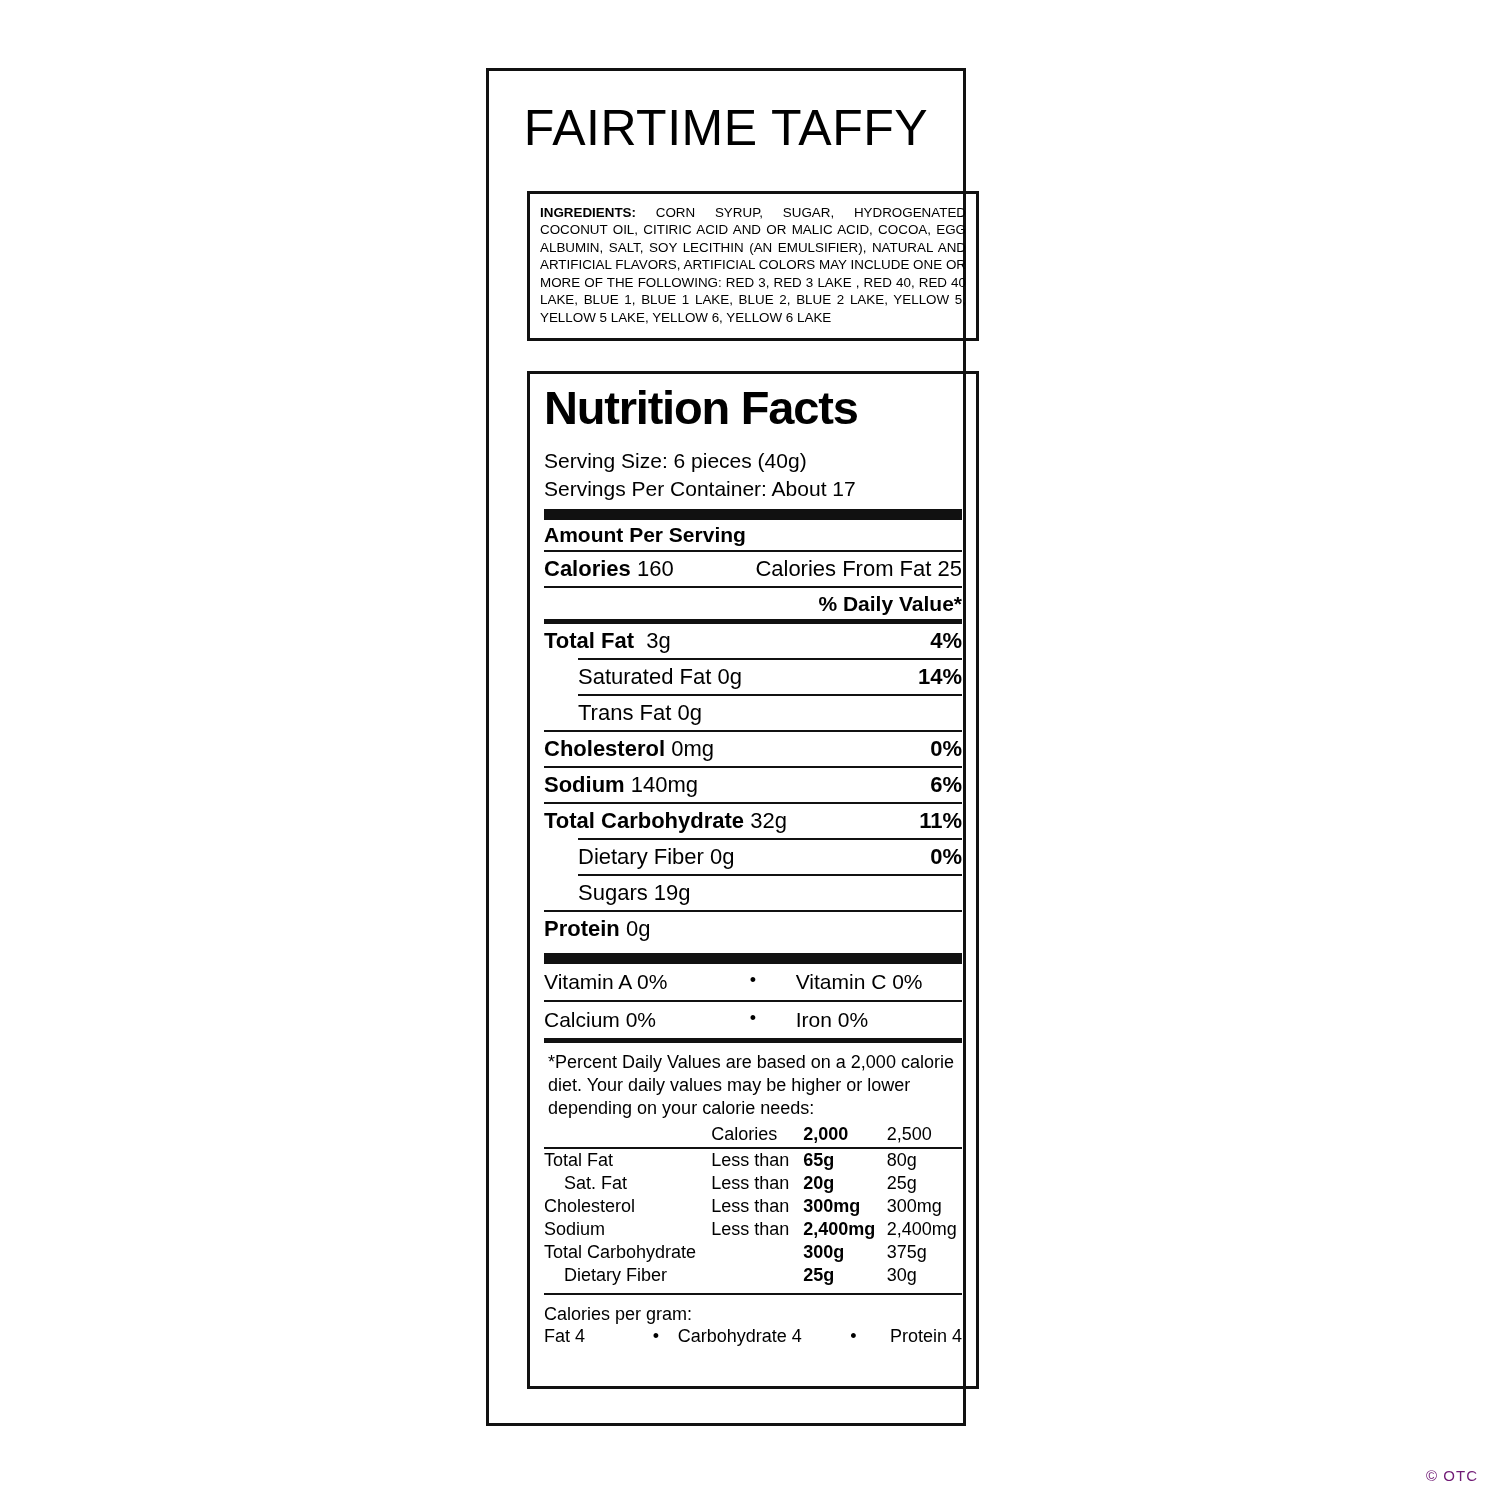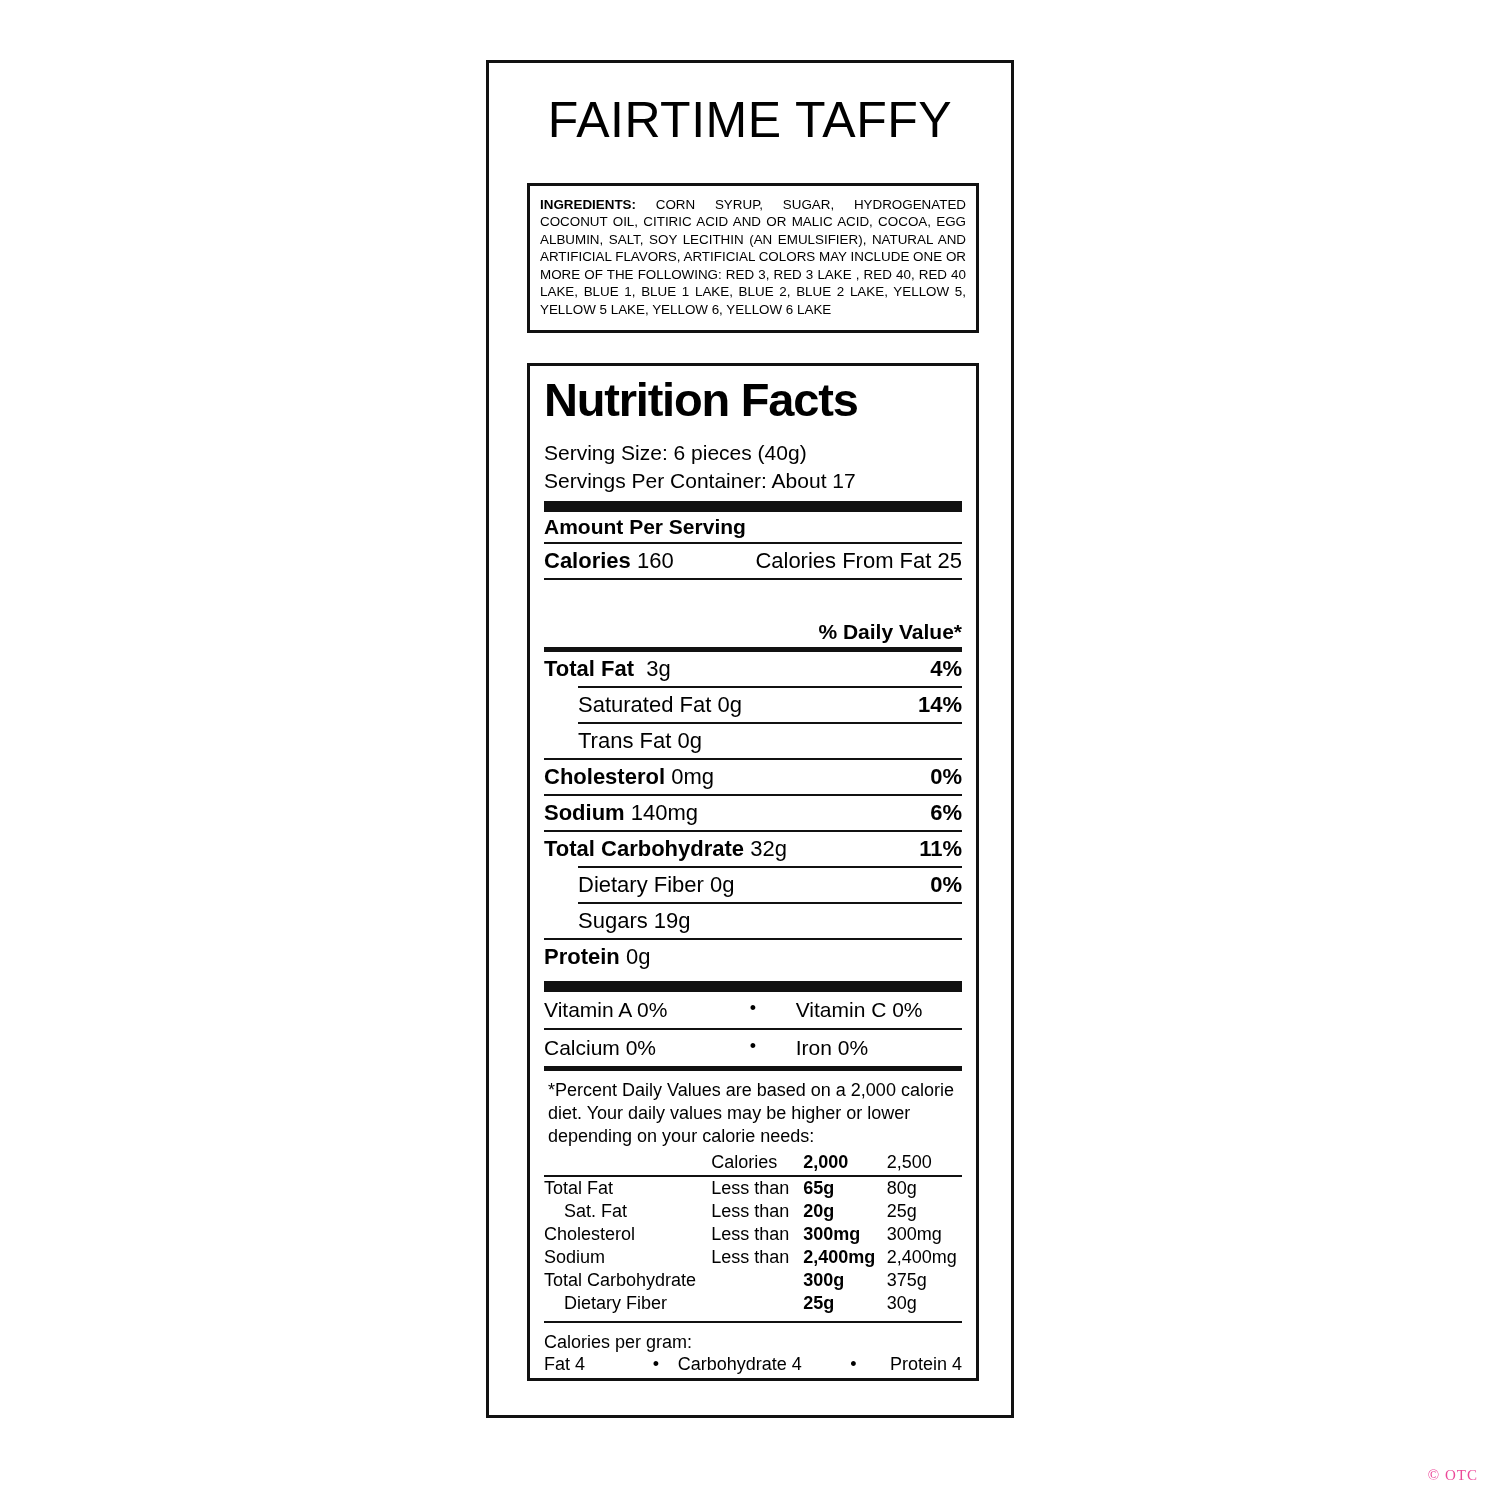--- a/index.html
+++ b/index.html
@@ -15,22 +15,22 @@
     position: relative;
     width: 1500px;
     height: 1500px;
     background: #ffffff;
     overflow: hidden;
   }
   
   .label-panel {
     position: absolute;
     left: 486px;
-    top: 60px;
-    width: 528px;
+    top: 68px;
+    width: 480px;
     height: 1358px;
     border: 3px solid #111;
     background: #fff;
     box-sizing: border-box;
   }
   .product-title {
     text-align: center;
     font-size: 50px;
     letter-spacing: 0.5px;
     margin-top: 28px;
@@ -89,21 +89,21 @@
     justify-content: space-between;
     align-items: baseline;
     font-size: 22px;
     padding: 4px 0 4px 0;
   }
   .row .left { white-space: nowrap; }
   .row .right { font-weight: 700; white-space: nowrap; }
   .b { font-weight: 700; }
   .indent { padding-left: 34px; }
   .amount-per { font-size: 21px; font-weight: 700; padding: 3px 0 3px 0; }
-  .dv-row { text-align: right; font-size: 21px; font-weight: 700; padding: 12px 0 3px 0; margin-top: 28px; }
+  .dv-row { text-align: right; font-size: 21px; font-weight: 700; padding: 4px 0 3px 0; }
   .vit-line {
     display: flex;
     align-items: flex-start;
     font-size: 21px;
     padding: 6px 0 6px 0;
   }
   .vit-a { flex: 0 0 46%; }
   .vit-dot { flex: 0 0 8%; text-align: center; font-size: 18px; }
   .vit-b { flex: 1 1 auto; text-align: left; padding-left: 26px; }
 
@@ -139,23 +139,23 @@
   .cpg-dot1 { width: 6%; }
   .cpg-carb { width: 38%; }
   .cpg-dot2 { width: 8%; text-align: center;}
   .cpg-prot { width: 22%; text-align: right; }
 
   .watermark {
     position: absolute;
     right: 22px;
     bottom: 16px;
     font-size: 15px;
-    color: #ec4899;
+    color: #701a75;
     letter-spacing: 1px;
-    font-family: Liberation Serif, serif;
+    font-family: Liberation Sans, sans-serif;
   }
 </style>
 </head>
 <body>
 
 <div id="page">
 
   <div class="label-panel">
 
     <div class="product-title">FAIRTIME TAFFY</div>

